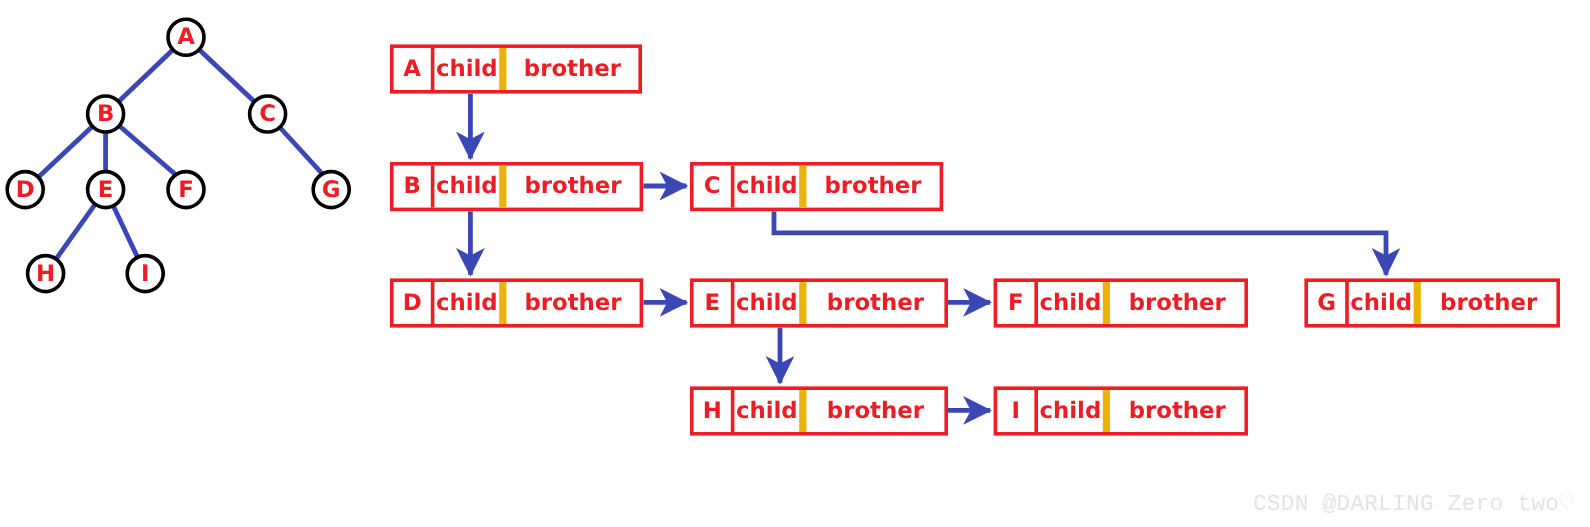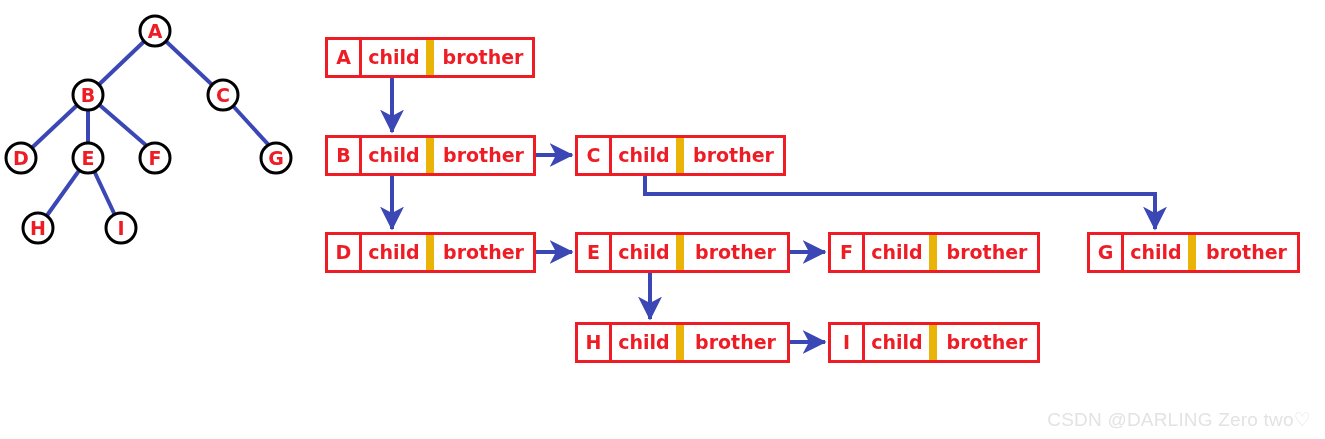--- a/index.html
+++ b/index.html
@@ -46,22 +46,22 @@
     font-weight: bold;
     font-size: 19px;
     line-height: 1;
     padding: 0 4px;
   }
   .cell.key {
     width: 34px;
     border-right: 3px solid #ee1c25;
   }
   .cell.child {
-    width: 72px;
-    border-right: 8px solid #eab308;
+    width: 60px;
+    border-right: 6px solid #eab308;
   }
   .cell.brother {
     flex: 1 1 auto;
   }
 
   
   .tree-label {
     position: absolute;
     width: 30px;
     height: 30px;
@@ -75,21 +75,21 @@
     line-height: 1;
     user-select: none;
   }
 
   
   #watermark {
     position: absolute;
     right: 14px;
     bottom: 8px;
     color: #e3e3e3;
-    font-family: Liberation Sans, sans-serif;
+    font-family: Liberation Mono, monospace;
     font-size: 19px;
     white-space: nowrap;
     letter-spacing: 0.2px;
   }
 </style>
 </head>
 <body>
 
 <div id="canvas">
 

